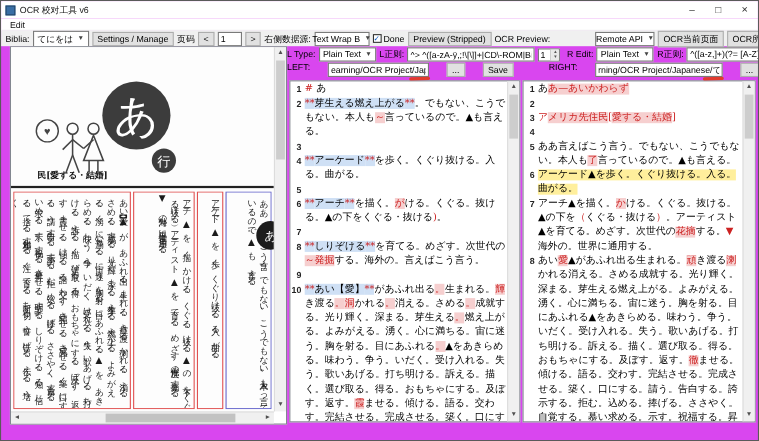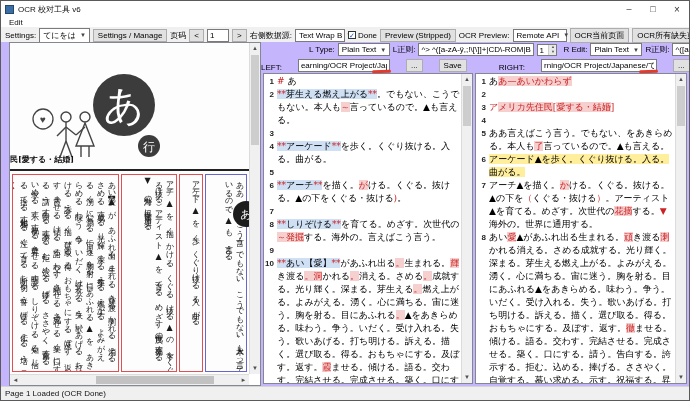--- a/index.html
+++ b/index.html
@@ -1,55 +1,55 @@
 <!DOCTYPE html>
 <html><head>
 <meta charset="utf-8">
 <style>
   * { box-sizing: border-box; margin: 0; padding: 0; }
   html,body { width:690px; height:401px; background:#e8e8e8; }
   body { font-family:"Liberation Sans", sans-serif; font-size:8px; color:#000; }
-  #win { position:relative; width:690px; height:401px; background:#c4b5fd; border:1px solid #5a5a5a; overflow:hidden; }
+  #win { position:relative; width:690px; height:401px; background:#d946ef; border:1px solid #5a5a5a; overflow:hidden; }
 
   
   .titlebar { position:absolute; left:0; top:0; right:0; height:16px; background:#ffffff; display:flex; align-items:center; padding-left:4px; }
   .app-icon { width:9px; height:9px; background:#3a6ea5; border:1px solid #24476b; margin-right:4px; }
   .title-text { font-size:8px; color:#111; }
   .win-controls { position:absolute; right:0; top:0; height:16px; display:flex; }
   .win-btn { width:24px; height:16px; display:flex; align-items:center; justify-content:center; font-size:9px; color:#333; }
   .win-btn.close { font-size:10px; }
 
   
   .menubar { position:absolute; left:0; top:16px; right:0; height:11px; background:#ffffff; display:flex; align-items:center; padding-left:5px; border-bottom:1px solid #f0f0f0; }
   .menu-item { font-size:8px; color:#111; padding:0 3px; }
 
   
   .toolbar1 { position:absolute; left:0; top:27px; right:0; height:14px; background:#f0f0f0; display:flex; align-items:center; gap:3px; padding:0 4px; white-space:nowrap; }
   .lbl { color:#000; }
   .btn { background:#e1e1e1; border:1px solid #adadad; padding:1px 4px; font-size:8px; color:#000; display:inline-flex; align-items:center; gap:2px; }
-  .combo { background:#ffffff; border:1px solid #7a7a7a; padding:1px 3px; font-size:8px; display:inline-flex; align-items:center; justify-content:flex-start; }
+  .combo { background:#ffffff; border:1px solid #7a7a7a; padding:1px 3px; font-size:8px; display:inline-flex; align-items:center; justify-content:center; }
   .combo .caret { color:#444; font-size:6px; margin-left:4px; }
   .tinput { background:#fff; border:1px solid #7a7a7a; font-size:8px; padding:1px 2px; overflow:hidden; white-space:nowrap; font-family:"Liberation Sans",sans-serif; }
   .chk { display:inline-flex; align-items:center; gap:2px; }
   .chk .box { width:8px; height:8px; border:1px solid #333; background:#fff; font-size:7px; line-height:7px; text-align:center; color:#0a58c0; }
   .spin { display:inline-flex; border:1px solid #7a7a7a; background:#fff; height:12px; }
   .spin .val { width:10px; text-align:left; padding:1px 1px; font-size:8px; }
   .spin .arr { width:8px; display:flex; flex-direction:column; border-left:1px solid #ccc; }
   .spin .arr span { flex:1; font-size:4px; line-height:4px; text-align:center; color:#555; background:#e9e9e9; }
 
   .right-bars { position:absolute; left:260px; top:41px; right:2px; height:31px; }
-  .cfg-row { position:absolute; left:0; top:0; right:0; height:15px; display:flex; align-items:center; gap:3px; white-space:nowrap;margin-left:48px; }
-  .file-row { position:absolute; left:0; top:15px; right:0; height:15px; display:flex; align-items:flex-end; gap:16px; white-space:nowrap; }
+  .cfg-row { position:absolute; left:0; top:0; right:0; height:15px; display:flex; align-items:center; gap:3px; white-space:nowrap; }
+  .file-row { position:absolute; left:0; top:15px; right:0; height:15px; display:flex; align-items:flex-start; gap:16px; white-space:nowrap; }
   .red-mark { position:absolute; height:3px; background:#e23b2e; border-radius:2px; transform:rotate(-2deg); z-index:9; }
 
   
   .image-panel { position:absolute; left:8px; top:41px; width:252px; height:344px; background:#fff; border:1px solid #828790; }
   .scan-content { position:absolute; left:0; top:0; right:11px; bottom:11px; background:#fdfdfd; overflow:hidden; }
   .illus { position:absolute; left:0; top:0; right:0; height:128px; border-bottom:2px solid #222; background:#fdfdfd; }
-  .scan-label { position:absolute; left:0px; bottom:4px; font-family:"DejaVu Serif","Liberation Serif",serif; font-weight:bold; font-size:8px; color:#111; }
+  .scan-label { position:absolute; left:0px; bottom:4px; font-family:"DejaVu Serif","Liberation Serif",serif; font-weight:bold; font-size:8px; color:#111;padding-left:24px; }
   .scan-cols { position:absolute; left:2px; top:131px; right:2px; bottom:2px; display:flex; flex-direction:row-reverse; justify-content:flex-start; gap:2px; overflow:hidden; }
   .scan-col { writing-mode:vertical-rl; text-orientation:upright; font-family:"DejaVu Serif","Liberation Serif",serif; font-size:8px; line-height:11px; color:#1a1a1a; height:100%; overflow:hidden; padding:1px; letter-spacing:-1px; }
   .box-blue { border:1px solid #6666cc; width:42px; }
   .box-red  { border:1px solid #e05050; width:24px; }
   .box-red.w2 { width:56px; }
   .box-red.wide { flex:1; }
   .page-tab { position:absolute; right:-10px; top:158px; width:26px; height:26px; background:#1c1c1c; border-radius:50%; color:#fff; font-family:"DejaVu Serif",serif; font-size:11px; display:flex; align-items:center; justify-content:center; }
 
   
   .vscroll { position:absolute; right:0; top:0; width:11px; bottom:0; background:#f0f0f0; border-left:1px solid #dcdcdc; }
@@ -90,42 +90,42 @@
       <div class="win-btn">□</div>
       <div class="win-btn close">×</div>
     </div>
   </div>
 
   <div class="menubar">
     <div class="menu-item">Edit</div>
   </div>
 
   <div class="toolbar1">
-    <span class="lbl">Settings:</span>
+    <span class="lbl">Biblia:</span>
     <span class="combo" style="width:72px;">
         <span>てにをは</span>
         <span class="caret">▼</span>
       </span>
     <span class="btn">Settings / Manage</span>
     <span class="lbl">页码</span>
     <span class="btn">&lt;</span>
     <input class="tinput" style="width: 22px;" value="1">
     <span class="btn">&gt;</span>
     <span class="lbl">右侧数据源:</span>
     <span class="combo" style="width:50px;">
         <span>Text Wrap B</span>
         <span class="caret">▼</span>
       </span>
     <span class="chk">
         <span class="box">✓</span>
         <span>Done</span>
       </span>
     <span class="btn">Preview (Stripped)</span>
     <span class="lbl">OCR Preview:</span>
-    <span class="combo" style="width:54px;">
+    <span class="combo" style="width:54px;margin-left:38px;">
         <span>Remote API</span>
         <span class="caret">▼</span>
       </span>
     <span class="btn">OCR当前页面</span>
     <span class="btn">OCR所有缺失页面</span>
 
   </div>
 
   <div class="right-bars">
     <div class="cfg-row">
@@ -277,21 +277,21 @@
         <div class="ed-line">
           <span class="ed-num">3</span>
           <span class="ed-text"><span class="s-r">ア</span><span class="s-pk">メリカ先住民</span><span class="s-r">[</span><span class="s-pk">愛する・結婚</span><span class="s-r">]</span></span>
         </div>
         <div class="ed-line">
           <span class="ed-num">4</span>
           <span class="ed-text"></span>
         </div>
         <div class="ed-line">
           <span class="ed-num">5</span>
-          <span class="ed-text"><span>ああ言えばこう言う。でもない、をあきらめる。本人も</span><span class="s-pk">了</span><span>言っているので。▲も言える。</span></span>
+          <span class="ed-text"><span>ああ言えばこう言う。でもない、こうでもない。本人も</span><span class="s-pk">了</span><span>言っているので。▲も言える。</span></span>
         </div>
         <div class="ed-line">
           <span class="ed-num">6</span>
           <span class="ed-text"><span class="s-yl">アーケード▲を歩く。くぐり抜ける。入る。曲がる。</span></span>
         </div>
         <div class="ed-line">
           <span class="ed-num">7</span>
           <span class="ed-text"><span>アーチ▲を描く。</span><span class="s-pk">か</span><span>ける。くぐる。抜ける。▲の下を</span><span class="s-r">（</span><span>くぐる・抜ける</span><span class="s-r">）</span><span>。アーティスト▲を育てる。めざす。次世代の</span><span class="s-pk">花摘</span><span>する。</span><span class="s-r">▼</span><span>海外の。世界に通用する。</span></span>
         </div>
         <div class="ed-line">
@@ -299,17 +299,14 @@
           <span class="ed-text"><span>あい</span><span class="s-pk">愛</span><span>▲があふれ出る生まれる。</span><span class="s-pk">頑</span><span>き渡る</span><span class="s-pk">溂</span><span>かれる消える。さめる成就する。光り輝く。深まる。芽生える燃え上がる。よみがえる。湧く。心に満ちる。宙に迷う。胸を射る。目にあふれる▲をあきらめる。味わう。争う。いだく。受け入れる。失う。歌いあげる。打ち明ける。訴える。描く。選び取る。得る。おもちゃにする。及ぼす。返す。</span><span class="s-pk">徹</span><span>ませる。傾ける。語る。交わす。完結させる。完成させる。築く。口にする。請う。告白する。誇示する。拒む。込める。捧げる。ささやく。自覚する。慕い求める。示す。祝福する。昇華させる。証明する。しりぞける。知る。信じる。捨てる。相対化する。注ぐ。育てる。断ち切る。</span></span>
         </div>
       </div>
     <div class="vscroll">
       <div class="a">▲</div>
       <div class="thumb" style="top:12px; height:40px;"></div>
       <div class="a bottom">▼</div>
     </div>
   </div>
 
-  <div class="statusbar">
-    <span>Page 1 Loaded (OCR Done)</span>
-  </div>
 
 </div>
 
 </body></html>

